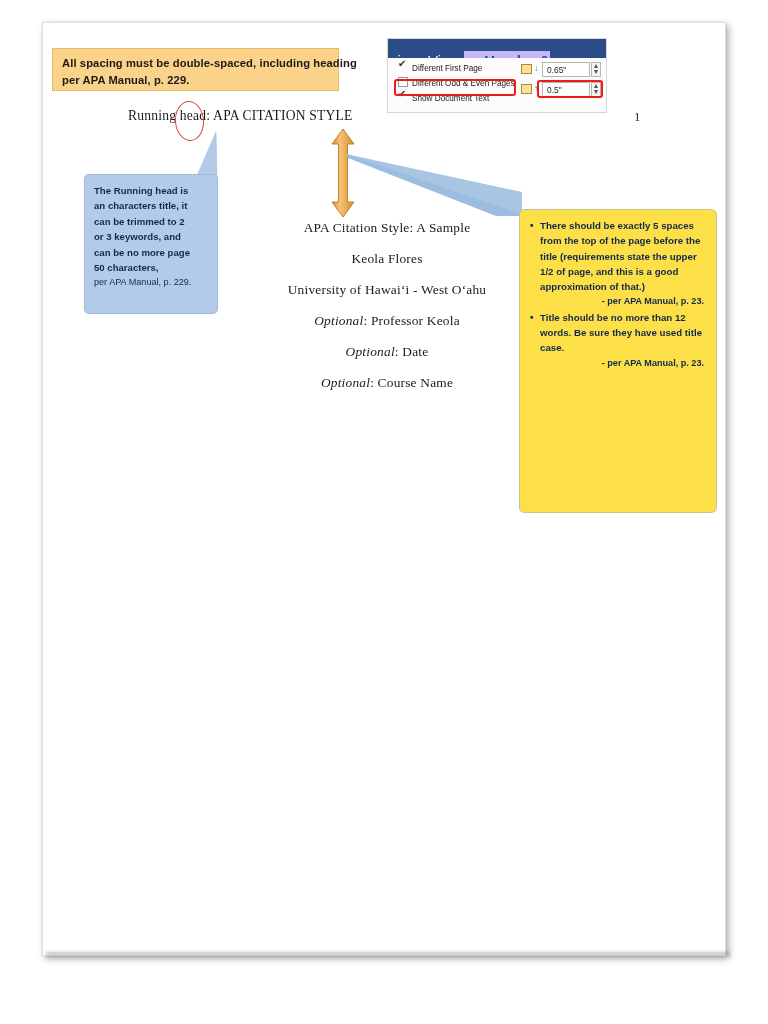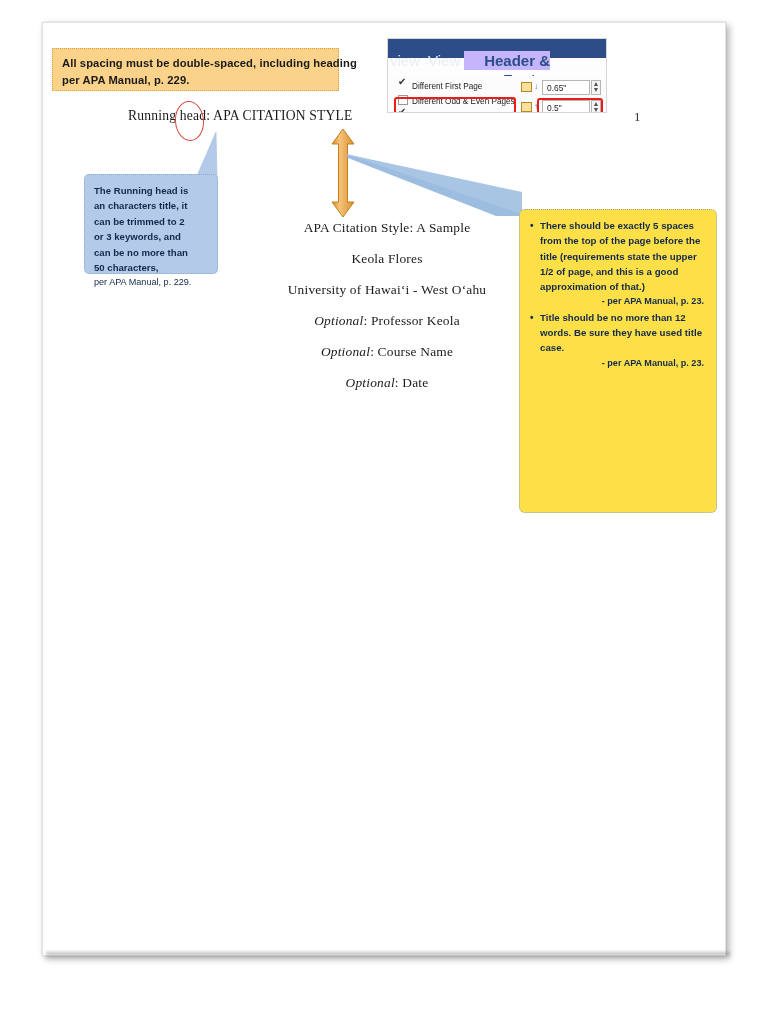--- a/index.html
+++ b/index.html
@@ -90,21 +90,21 @@
   #ribbon-tab-headerfooter {
     left: 76px;
     width: 86px;
     text-align: right;
     background: #c4b5fd;
     color: #2c4d87;
     font-weight: bold;
   }
   #ribbon-body {
     position: absolute;
-    left: 0; top: 37px;
+    left: 0; top: 19px;
     width: 220px; height: 56px;
     background: #fcfcfc;
   }
   .chk-row {
     position: absolute;
     left: 10px;
     height: 13px;
     line-height: 13px;
     font-size: 8.2px;
     color: #1b1b1b;
@@ -226,21 +226,21 @@
     width: 30px;
     height: 90px;
   }
 
   
   #callout-runninghead {
     position: absolute;
     left: 84px;
     top: 174px;
     width: 134px;
-    height: 100px;
+    height: 140px;
     background: #b3cbe8;
     border: 1px dotted #8aa9cd;
     border-radius: 5px;
     box-sizing: border-box;
     padding: 8px 9px 0 9px;
   }
   #callout-runninghead .ln {
     font-size: 9.6px;
     color: #13294b;
     line-height: 15.4px;
@@ -399,32 +399,32 @@
 </svg>
 
 <svg id="tail-runninghead" viewBox="0 0 24 46">
   <polygon points="22,0 23,46 2,46" fill="#b3cbe8" stroke="#a4bfdf" stroke-width="0.6"></polygon>
 </svg>
 <div id="callout-runninghead">
   <div class="ln"><span>The Running head is</span></div>
   <div class="ln"><span>an </span><b>characters</b><span> title, it</span></div>
   <div class="ln"><span>can be trimmed to 2</span></div>
   <div class="ln"><span>or 3 keywords, and</span></div>
-  <div class="ln"><span>can be </span><b>no more</b><span> than</span></div>
+  <div class="ln"><span>can be </span><b>no more</b><span> page</span></div>
   <div class="ln"><span>50 characters,</span></div>
   <div class="ln thin">per APA Manual, p. 229.</div>
 </div>
 
 <div id="title-block">
   <div class="tline"><span>APA Citation Style: A Sample</span></div>
   <div class="tline"><span>Keola Flores</span></div>
   <div class="tline"><span>University of Hawaiʻi - West Oʻahu</span></div>
   <div class="tline"><span class="opt">Optional</span><span>: Professor Keola</span></div>
+  <div class="tline"><span class="opt">Optional</span><span>: Date</span></div>
   <div class="tline"><span class="opt">Optional</span><span>: Course Name</span></div>
-  <div class="tline"><span class="opt">Optional</span><span>: Date</span></div>
 </div>
 
 <svg id="tail-right" viewBox="0 0 176 64">
   <polygon points="0,2 176,46 176,64 150,64 2,6" fill="#9dbde0"></polygon>
   <polygon points="0,2 176,40 176,62" fill="#a9c5e4"></polygon>
 </svg>
 <div id="callout-right">
   <ul>
     <li>There should be exactly 5 spaces from the top of the page before the title (requirements state the upper 1/2 of page, and this is a good approximation of that.)</li>
   </ul>

